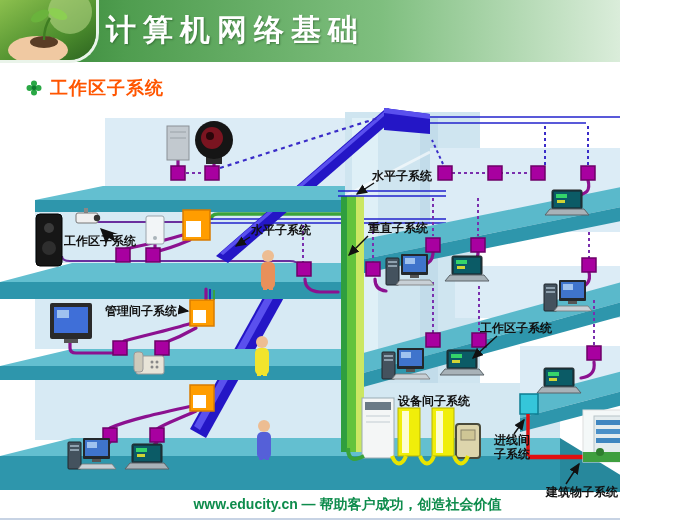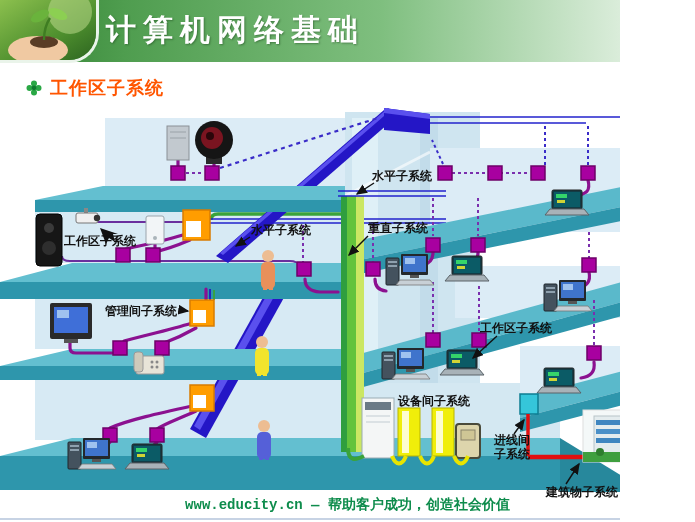--- a/index.html
+++ b/index.html
@@ -8,21 +8,21 @@
   .header{position:absolute;left:0;top:0;width:695px;height:62px;
           background:linear-gradient(90deg,#2e7e2e 0%,#4f9d4f 18%,#7fbf7f 55%,#cfe7cf 85%,#f7fbf7 100%);}
   .logo{position:absolute;left:0;top:0;width:96px;height:60px;border-radius:0 0 30px 0;
         overflow:hidden;border-right:3px solid #eaf4ea;border-bottom:3px solid #eaf4ea;}
   .title{position:absolute;left:106px;top:10px;margin:0;color:#ffffff;font-size:30px;
          font-weight:bold;letter-spacing:7px;text-shadow:1px 1px 2px rgba(20,60,20,.45);}
   .bullet-row{position:absolute;left:26px;top:76px;display:flex;align-items:center;gap:8px;}
   .bullet-text{color:#ff5500;font-size:18px;font-weight:bold;letter-spacing:1px;}
   .diagram-svg{position:absolute;left:0;top:100px;}
   .footer{position:absolute;left:0;top:496px;width:695px;text-align:center;
-          color:#0e8c4c;font-size:14px;font-weight:bold;font-family:Liberation Mono, monospace;}
+          color:#0e8c4c;font-size:14px;font-weight:bold;}
   .bottom-line{position:absolute;left:0;top:518px;width:695px;height:0;
                border-top:2px solid #c7d3e4;}
   .edge-line{position:absolute;left:687px;top:108px;width:1px;height:408px;background:#d5d5d5;}
   svg text.lbl{font-family:"Liberation Sans","DejaVu Sans",sans-serif;font-size:12px;
                font-weight:bold;fill:#111;}
 </style>
 </head>
 <body>
 
 <div class="page">

